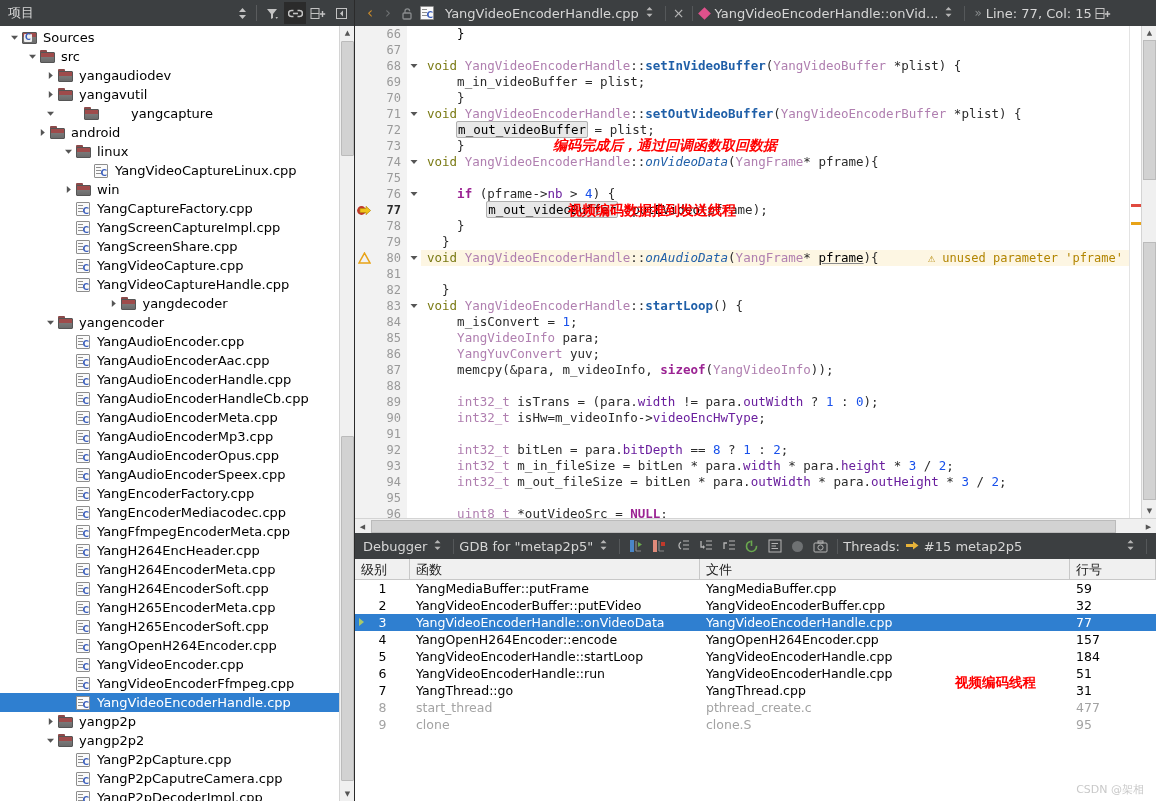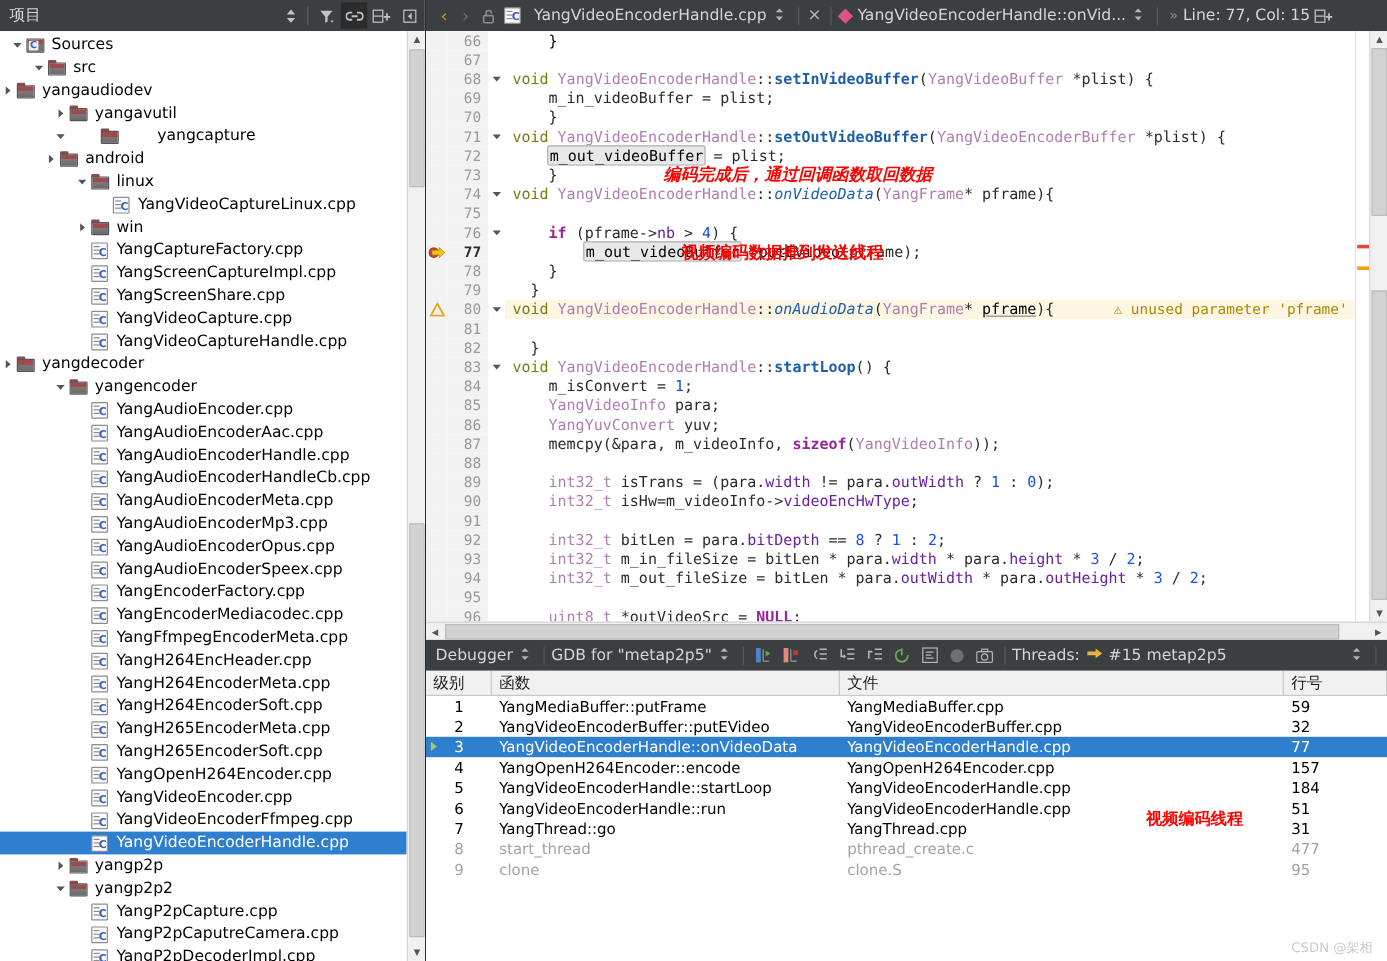--- a/index.html
+++ b/index.html
@@ -440,21 +440,21 @@
           </div>
           <div class="trow" style="padding-left: 26px;">
             <span class="twist">
               <svg width="9" height="9" viewBox="0 0 9 9">
                 <path d="M1 2.8 L8 2.8 L4.5 6.8 Z" fill="#555"></path>
               </svg>
             </span>
             <span class="ficon"><span class="folder-ico"><span class="tab"></span><span class="body"></span></span></span>
             <span class="tlabel">src</span>
           </div>
-          <div class="trow" style="">
+          <div class="trow" style="padding-left: 44px;">
             <span class="twist">
               <svg width="9" height="9" viewBox="0 0 9 9">
                 <path d="M2.8 1 L2.8 8 L6.8 4.5 Z" fill="#555"></path>
               </svg>
             </span>
             <span class="ficon"><span class="folder-ico"><span class="tab"></span><span class="body"></span></span></span>
             <span class="tlabel">yangaudiodev</span>
           </div>
           <div class="trow" style="padding-left: 44px;">
             <span class="twist">
@@ -524,21 +524,21 @@
           <div class="trow" style="padding-left: 62px;">
             <span class="twist"></span>
             <span class="ficon"><span class="cpp-ico"><span class="cc">C</span></span></span>
             <span class="tlabel">YangVideoCapture.cpp</span>
           </div>
           <div class="trow" style="padding-left: 62px;">
             <span class="twist"></span>
             <span class="ficon"><span class="cpp-ico"><span class="cc">C</span></span></span>
             <span class="tlabel">YangVideoCaptureHandle.cpp</span>
           </div>
-          <div class="trow" style="">
+          <div class="trow" style=" justify-content: center;">
             <span class="twist">
               <svg width="9" height="9" viewBox="0 0 9 9">
                 <path d="M2.8 1 L2.8 8 L6.8 4.5 Z" fill="#555"></path>
               </svg>
             </span>
             <span class="ficon"><span class="folder-ico"><span class="tab"></span><span class="body"></span></span></span>
             <span class="tlabel">yangdecoder</span>
           </div>
           <div class="trow" style="padding-left: 44px;">
             <span class="twist">

